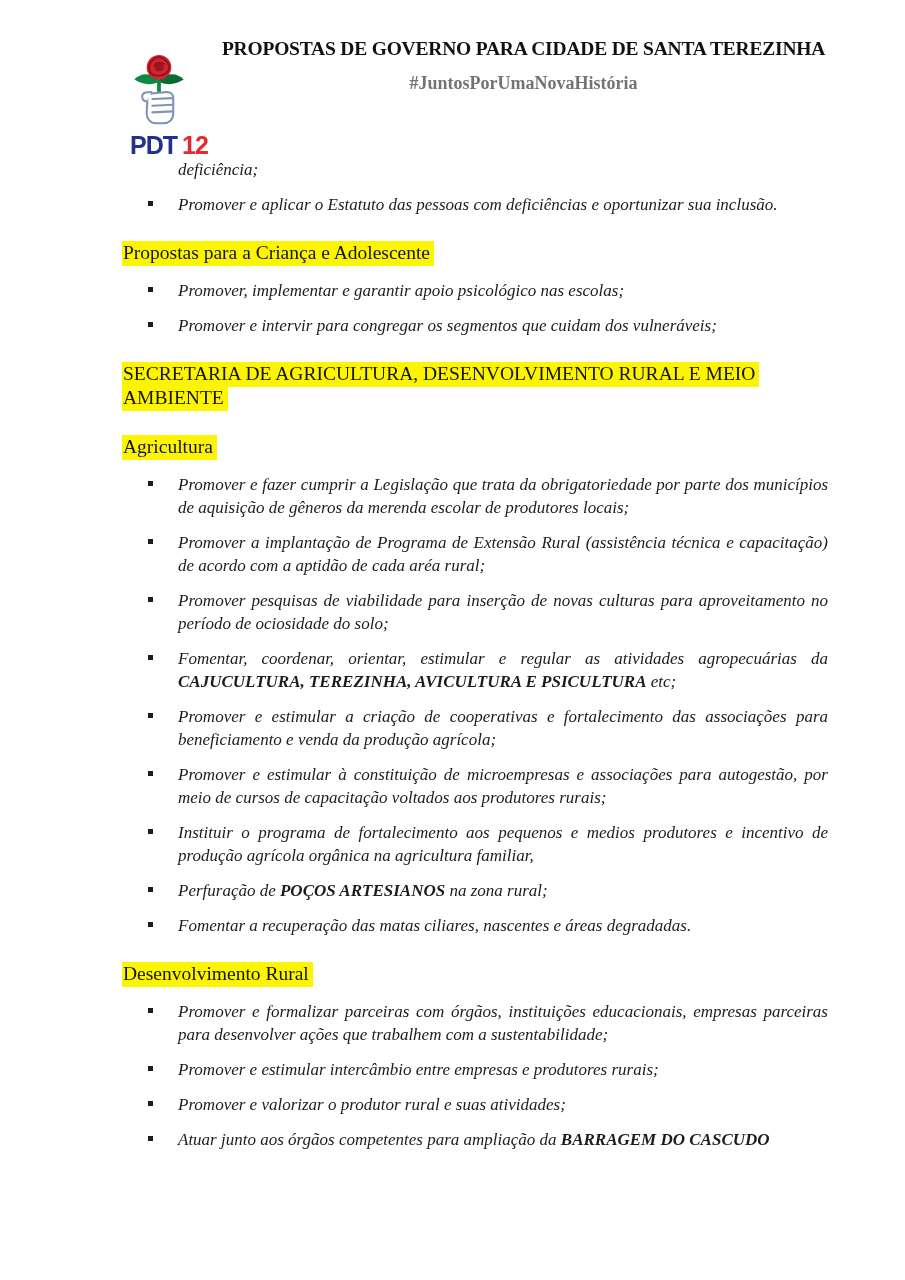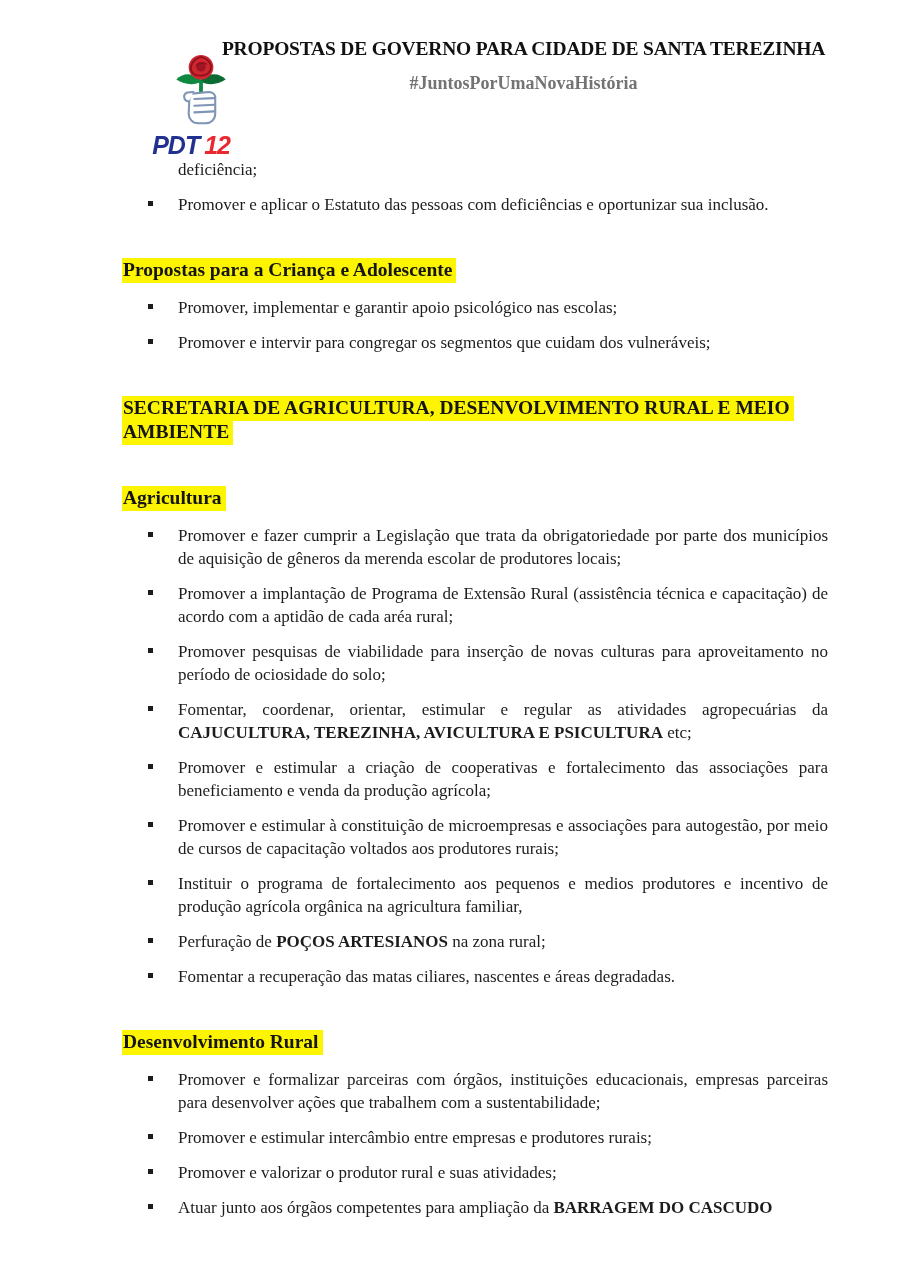--- a/index.html
+++ b/index.html
@@ -7,51 +7,50 @@
     width: 905px; height: 1280px;
     background: #ffffff;
     font-family: "Liberation Serif", "DejaVu Serif", serif;
     color: #1c1c1c;
     overflow: hidden;
   }
   
   .header { position: relative; height: 152px; box-sizing: border-box; }
   .logo {
     position: absolute; left: 130px; top: 54px; width: 100px;
-    text-align: right;
-    font-style: italic;
+    text-align: left;
   }
   .logo-text {
     font-family: "Liberation Sans", sans-serif;
     font-weight: bold; font-size: 25px; letter-spacing: -1px;
     line-height: 24px; margin-top: 1px; white-space: nowrap;
   }
   .logo-text .pdt { color: var(--pdt-blue); }
   .logo-text .num { color: var(--pdt-red); margin-left: 5px; }
   .header-text { margin-left: 142px; padding-top: 38px; text-align: center; }
   .title {
     font-weight: bold; font-size: 19.5px; letter-spacing: -0.2px;
     color: #111;
   }
   .hashtag { font-weight: bold; font-size: 18px; margin-top: 13px; color: #737373; }
   
   .doc { padding: 4px 77px 0 122px; }
-  .cont, .item { font-size: 17px; line-height: 23px; }
+  .cont, .item { font-size: 17px; line-height: 23px; font-style: italic; }
   .cont { padding-left: 56px; margin-top: 2px; }
   .item {
     position: relative; padding-left: 56px; margin-top: 12px;
     text-align: justify;
   }
   .marker {
     position: absolute; left: 26px; top: 8px;
     width: 5px; height: 5px; background: #1c1c1c;
   }
   .heading {
-    margin-top: 42px; margin-bottom: 14px;
-    font-weight: bold; font-size: 19.5px; line-height: 24px; color: #151515;
+    margin-top: 25px; margin-bottom: 14px;
+    font-weight: normal; font-size: 19.5px; line-height: 24px; color: #151515;
   }
   .heading .hl {
     background: var(--hl);
     padding: 1px 4px 3px 1px;
     box-decoration-break: clone;
   }
   .item b { font-weight: bold; }
 </style>
 </head>
 <body style="--hl: #fdf500; --pdt-blue: #21318f; --pdt-red: #e8272e;">

